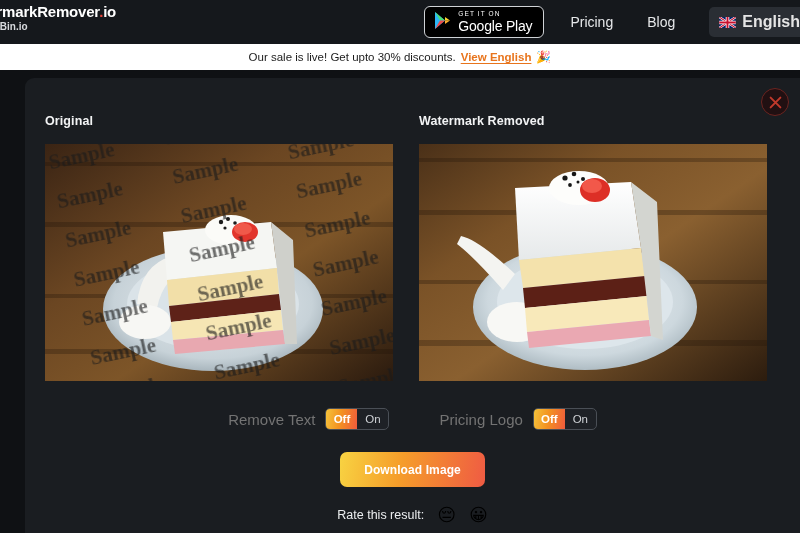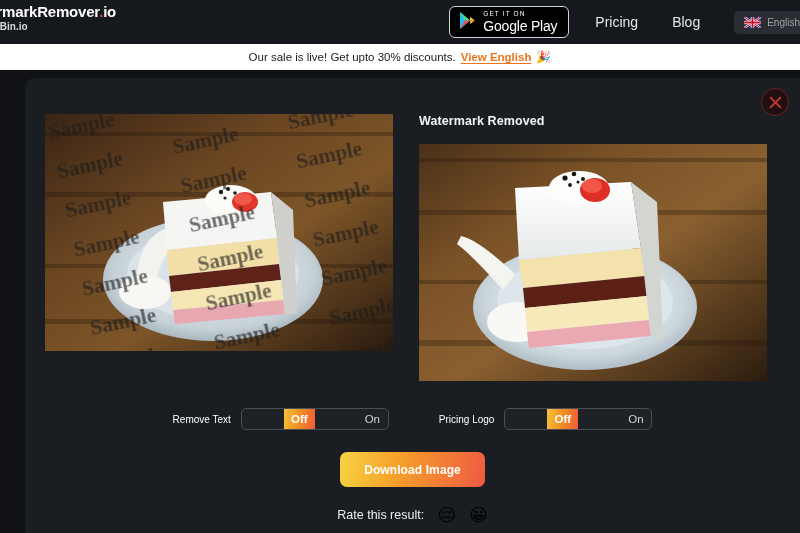--- a/index.html
+++ b/index.html
@@ -44,21 +44,21 @@
   .gplay-big { font-size:14px; color:#fff; font-weight:500; letter-spacing:-0.2px; }
   .navlink {
     font-size:14px; color:#e6e8ea; font-weight:400;
     margin-right:34px; white-space:nowrap; cursor:pointer;
   }
   .langsel {
     display:flex; align-items:center; gap:6px;
     background:#2a2e34; border-radius:5px; padding:6px 10px;
     margin-right:-10px;
   }
-  .lang-label { font-size:10px; color:#a3a3a3; font-weight:400; white-space:nowrap; }
+  .lang-label { font-size:16px; color:#e5e5e5; font-weight:700; white-space:nowrap; }
   .flag { width:17px; height:11px; display:block; border-radius:1px; }
 
   
   .banner {
     position:absolute; left:0; top:44px; width:800px; height:26px;
     background:#ffffff;
     display:flex; align-items:center; justify-content:center; gap:0;
   }
   .banner-txt { font-size:11.5px; color:#1b1b1b; font-weight:400; }
   .banner-link {
@@ -97,30 +97,30 @@
     background:#111; position:relative;
   }
   .img-frame svg { display:block; width:348px; height:237px; }
 
   
   .controls {
     position:absolute; left:0; top:330px; width:775px;
     display:flex; align-items:center; justify-content:center; gap:50px;
   }
   .ctrl { display:flex; align-items:center; gap:10px; }
-  .ctrl-label { font-size:10px; color:#ffffff; font-weight:400; white-space:nowrap; }
+  .ctrl-label { font-size:15px; color:#737373; font-weight:400; white-space:nowrap; }
   .toggle {
     display:flex; align-items:stretch;
     border:1px solid #4a4f56; border-radius:5px; overflow:hidden;
     height:22px; background:#1e2126; cursor:pointer;
   }
   .toggle-opt {
     display:flex; align-items:center; justify-content:center;
     min-width:31px; padding:0 5px;
-    font-size:11.5px; font-weight:400; color:#cfd2d6;margin-left:42px;
+    font-size:11.5px; font-weight:400; color:#cfd2d6;
   }
   .toggle-opt.active {
     background:linear-gradient(100deg,#f5c33b 0%,#f39321 45%,#ef5b3c 100%);
     color:#ffffff; font-weight:700;
   }
 
   .dl-wrap {
     position:absolute; left:0; top:374px; width:775px;
     display:flex; justify-content:center;
   }
@@ -199,20 +199,21 @@
     <div class="close-btn">
       <svg class="close-x" viewBox="0 0 12 12">
         <path d="M1.5 1.5 L10.5 10.5 M10.5 1.5 L1.5 10.5" stroke="#c0392b" stroke-width="1.8" stroke-linecap="round"></path>
       </svg>
     </div>
 
     <div class="panels">
       <div class="panel-row">
 
         <div class="panel">
+          <div class="panel-title">Original</div>
           <div class="img-frame">
             <svg viewBox="0 0 348 237" preserveAspectRatio="none">
               <defs>
                 <linearGradient id="wood1" x1="0" y1="0" x2="1" y2="1">
                   <stop offset="0" stop-color="#3a2414"></stop>
                   <stop offset="0.35" stop-color="#6b4622"></stop>
                   <stop offset="0.6" stop-color="#7d5528"></stop>
                   <stop offset="1" stop-color="#2a1a0e"></stop>
                 </linearGradient>
                 <radialGradient id="pl1" cx="0.5" cy="0.45" r="0.6">

